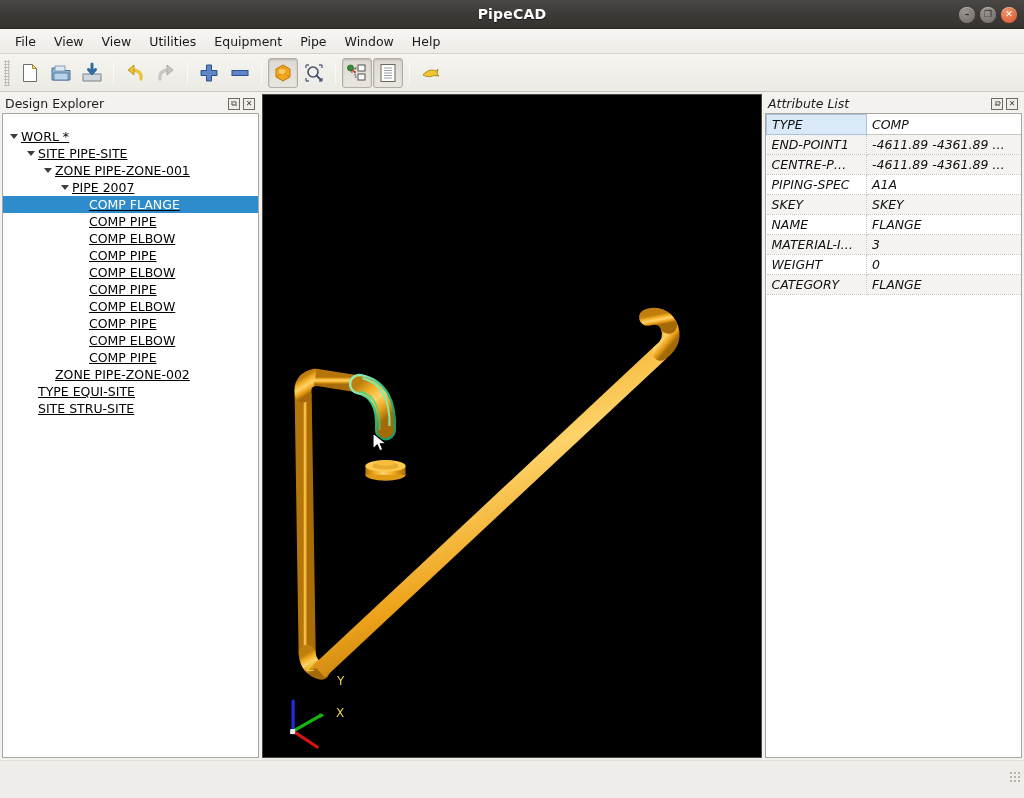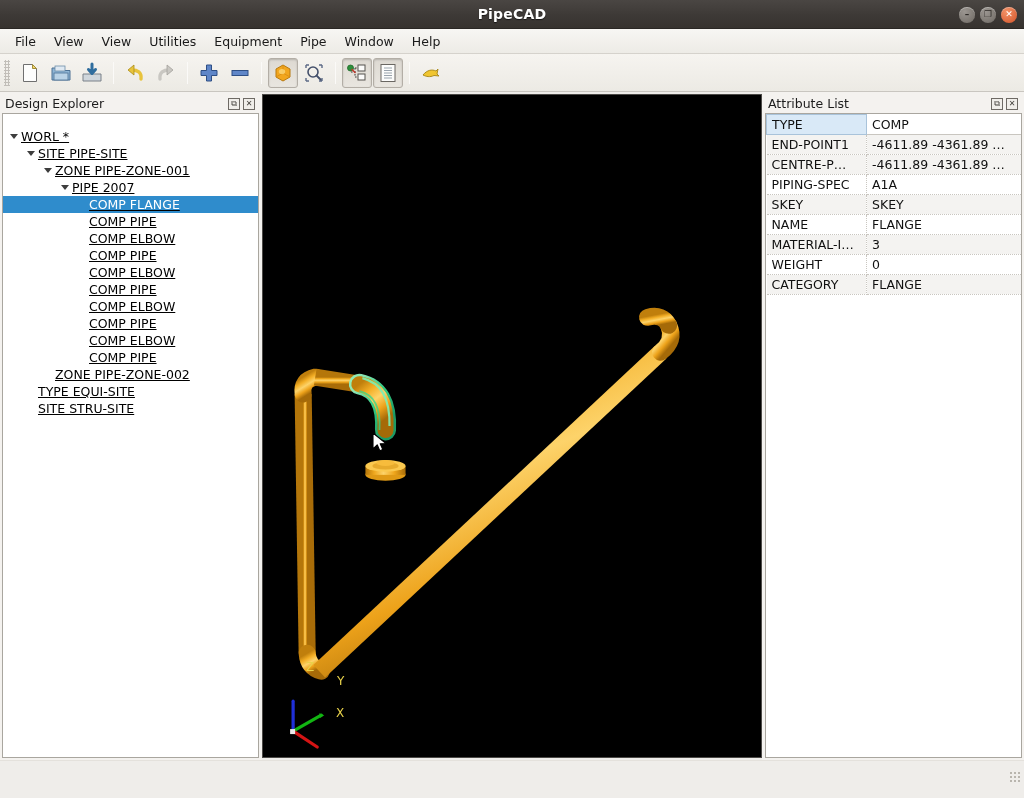--- a/index.html
+++ b/index.html
@@ -95,21 +95,21 @@
     height: 668px;
     background: #efedea;
     padding: 0;
   }
 
   .dock {
     background: #f4f2ef;
     display: flex; flex-direction: column;
   }
   #left-dock { width: 262px; padding: 2px 3px 2px 2px; }
-  #right-dock { width: 262px; padding: 2px 2px 2px 3px; }
+  #right-dock { width: 262px; padding: 2px 2px 2px 3px; font-style: italic; }
 
   .dock-title {
     height: 19px;
     display: flex; align-items: center;
     font-size: 12.5px; color: #1c1c1c;
     padding: 0 2px 0 3px;
   }
   .dock-title .label { flex: 1; }
   .dock-btns { display: flex; gap: 3px; padding-right: 2px; }
   .dock-btn {

